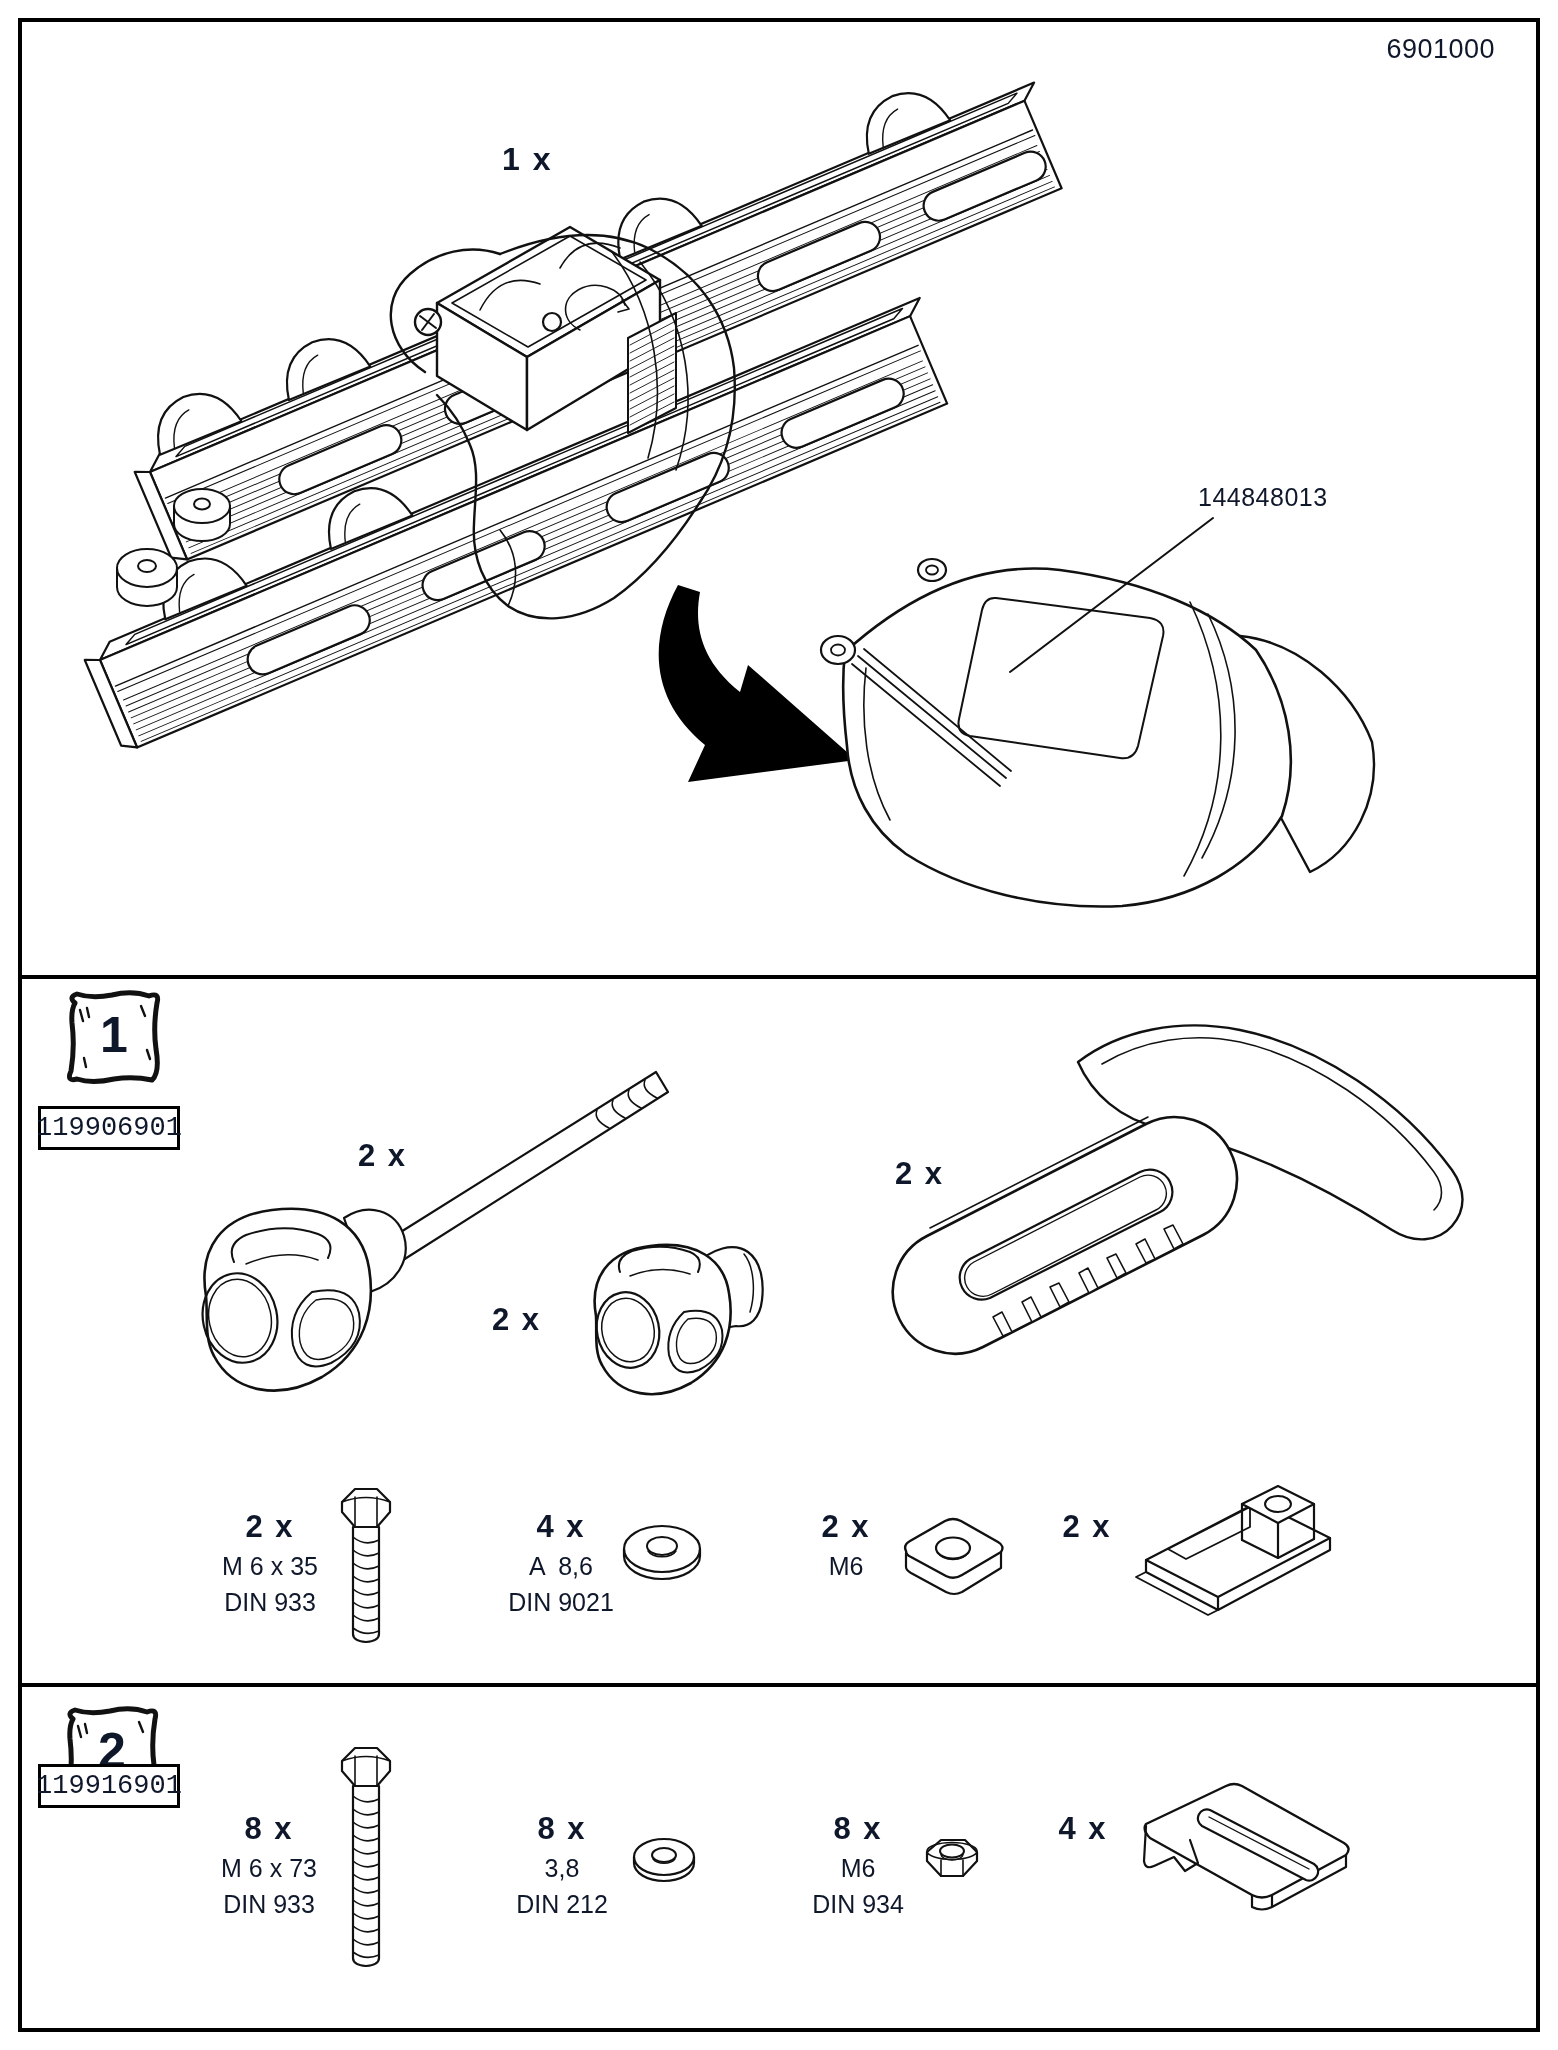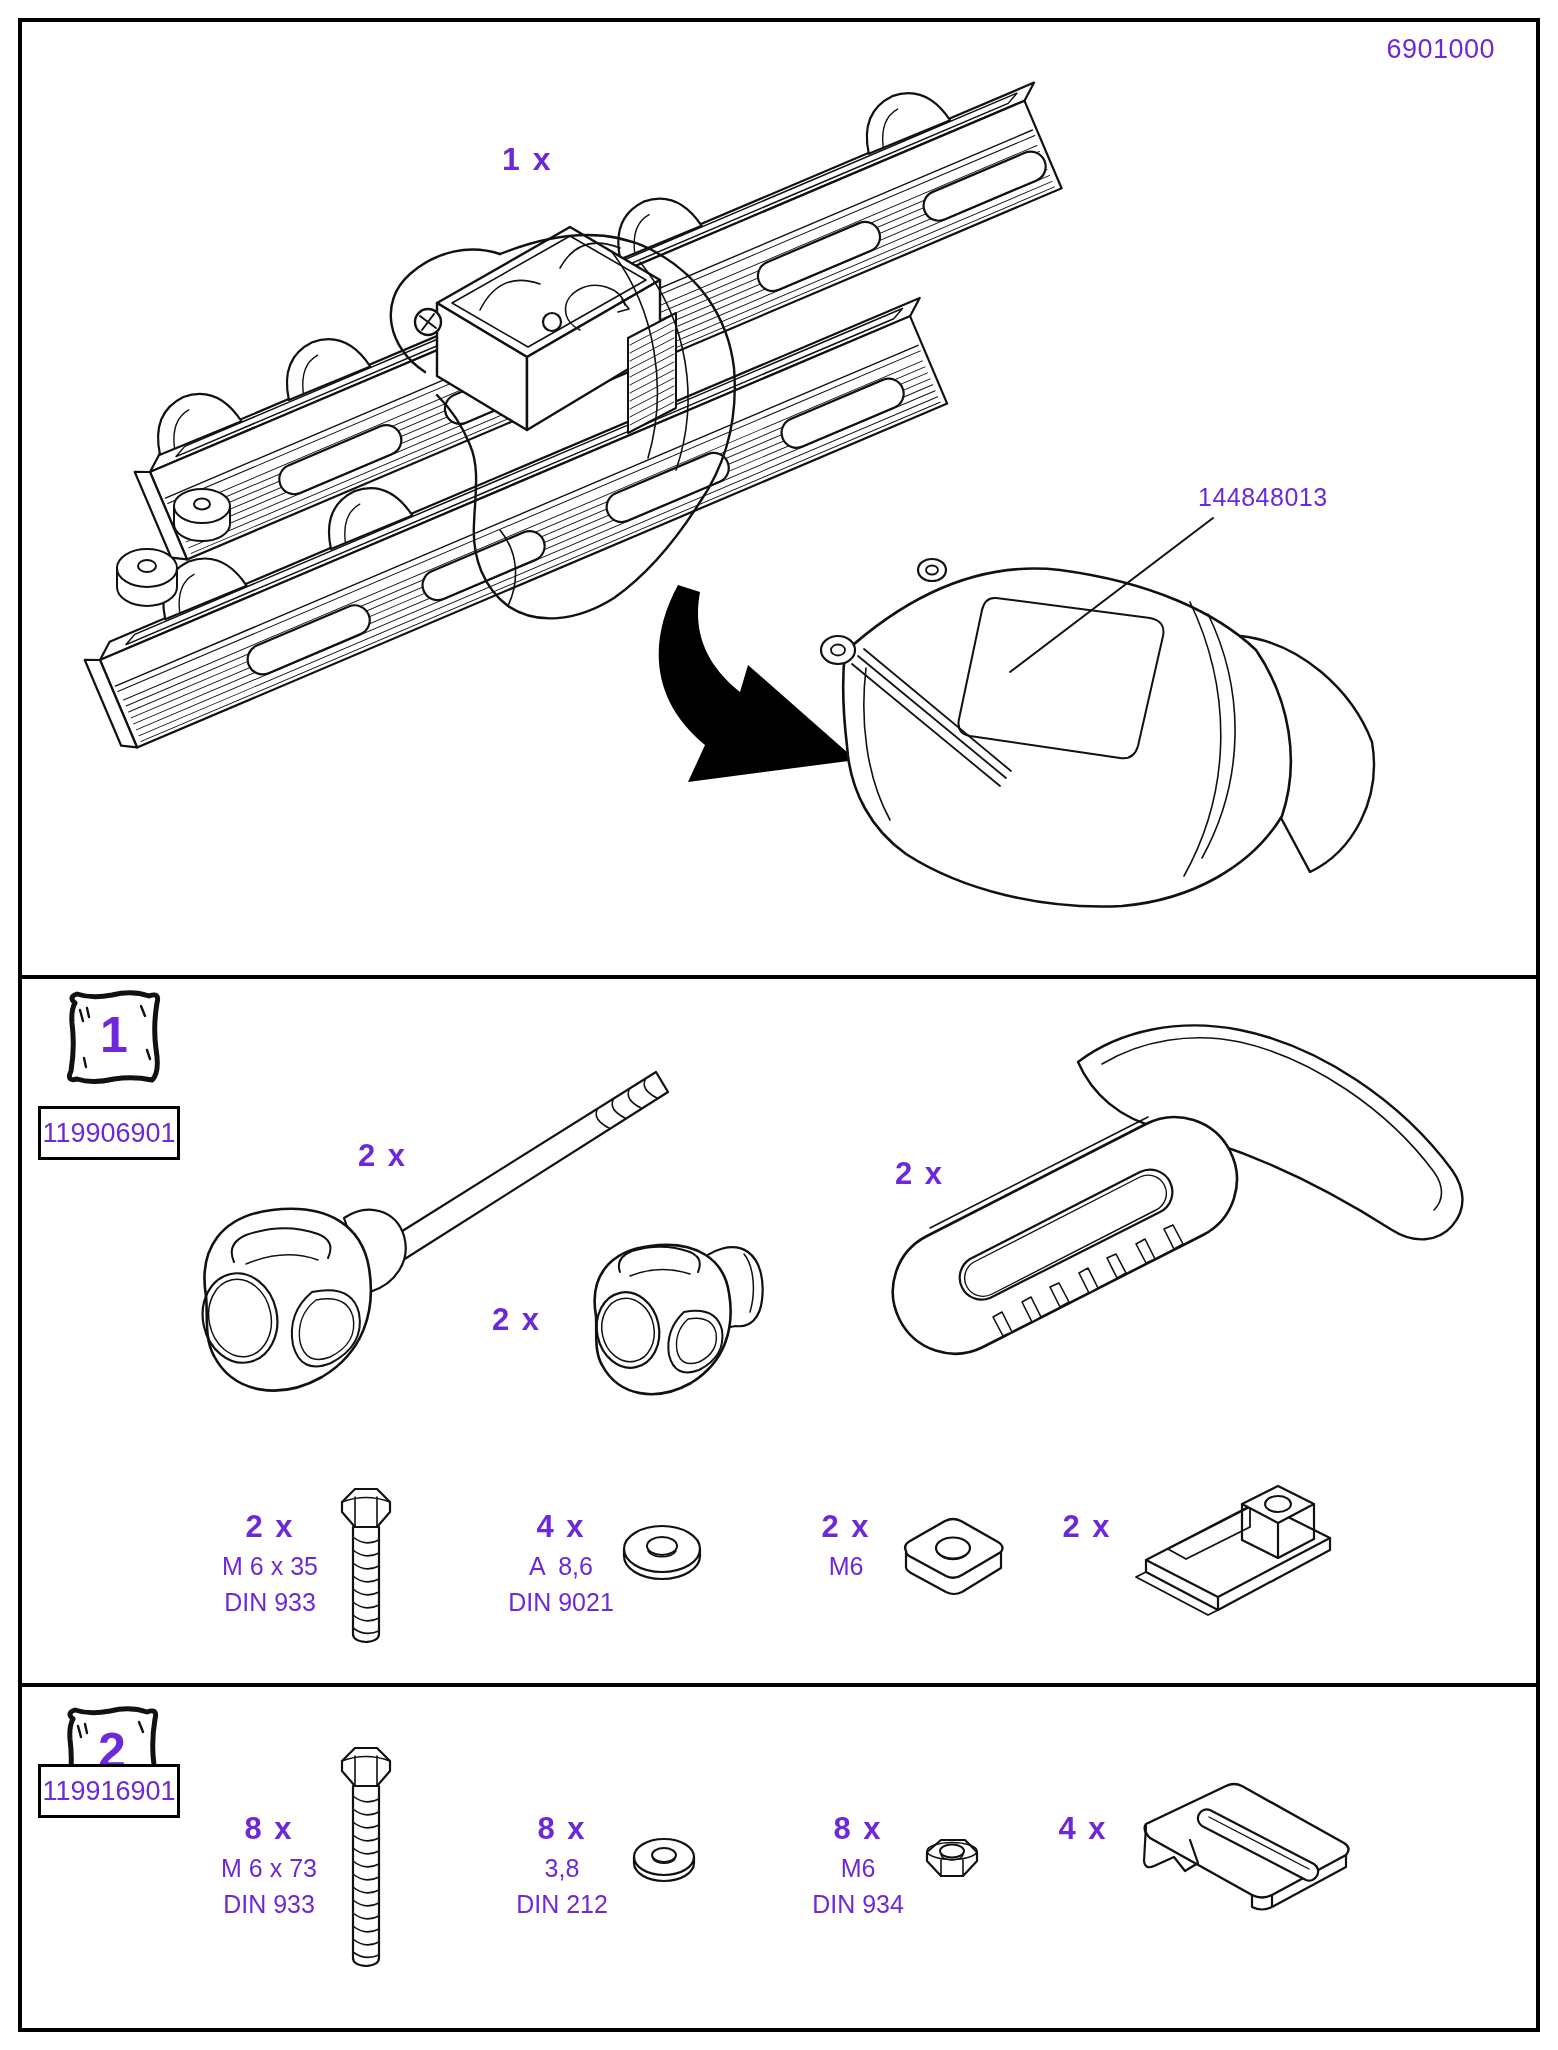--- a/index.html
+++ b/index.html
@@ -1,37 +1,37 @@
 <!DOCTYPE html>
 <html><head>
 <meta charset="utf-8">
 <style>
   html,body { margin:0; padding:0; background:#888; }
   .page {
     position:relative; width:1558px; height:2050px; background:#fff;
-    font-family:"Liberation Sans", sans-serif; color:#6d28d9; overflow:hidden;
+    font-family:"Liberation Sans", sans-serif; color:#0f172a; overflow:hidden;
     margin:0 auto;
   }
   .frame {
     position:absolute; left:18px; top:18px; width:1522px; height:2014px;
     border:4px solid #000; box-sizing:border-box;
   }
   .divider { position:absolute; left:18px; width:1522px; height:4px; background:#000; }
   .art { position:absolute; left:0; top:0; }
   .docnum { position:absolute; top:34px; right:63px; font-size:27px; letter-spacing:0.5px; }
   .qty {
     position:absolute; width:110px; text-align:left;
     font-weight:bold; font-size:31px; letter-spacing:2px;
   }
   .spec-block { position:absolute; width:180px; text-align:center; }
   .spec-block .qty-line { font-weight:bold; font-size:31px; letter-spacing:2px; line-height:34px; }
   .spec-block .spec-line { font-size:25px; line-height:27px; margin-top:9px; white-space:pre; }
   .partbox {
-    position:absolute; width:142px; height:54px; border:3px solid #000; box-sizing:border-box;
-    display:flex; align-items:center; justify-content:center; font-size:27px; background:#fff;
+    position:absolute; width:142px; height:44px; border:3px solid #000; box-sizing:border-box;
+    display:flex; align-items:center; justify-content:center; font-size:27px; background:#fff;font-family:Liberation Mono, monospace;
   }
   .bagnum {
     position:absolute; width:104px; text-align:center;
     font-weight:bold; font-size:50px;
   }
   .part-label { position:absolute; font-size:25px; letter-spacing:0.5px; }
 </style>
 </head>
 <body>
 

